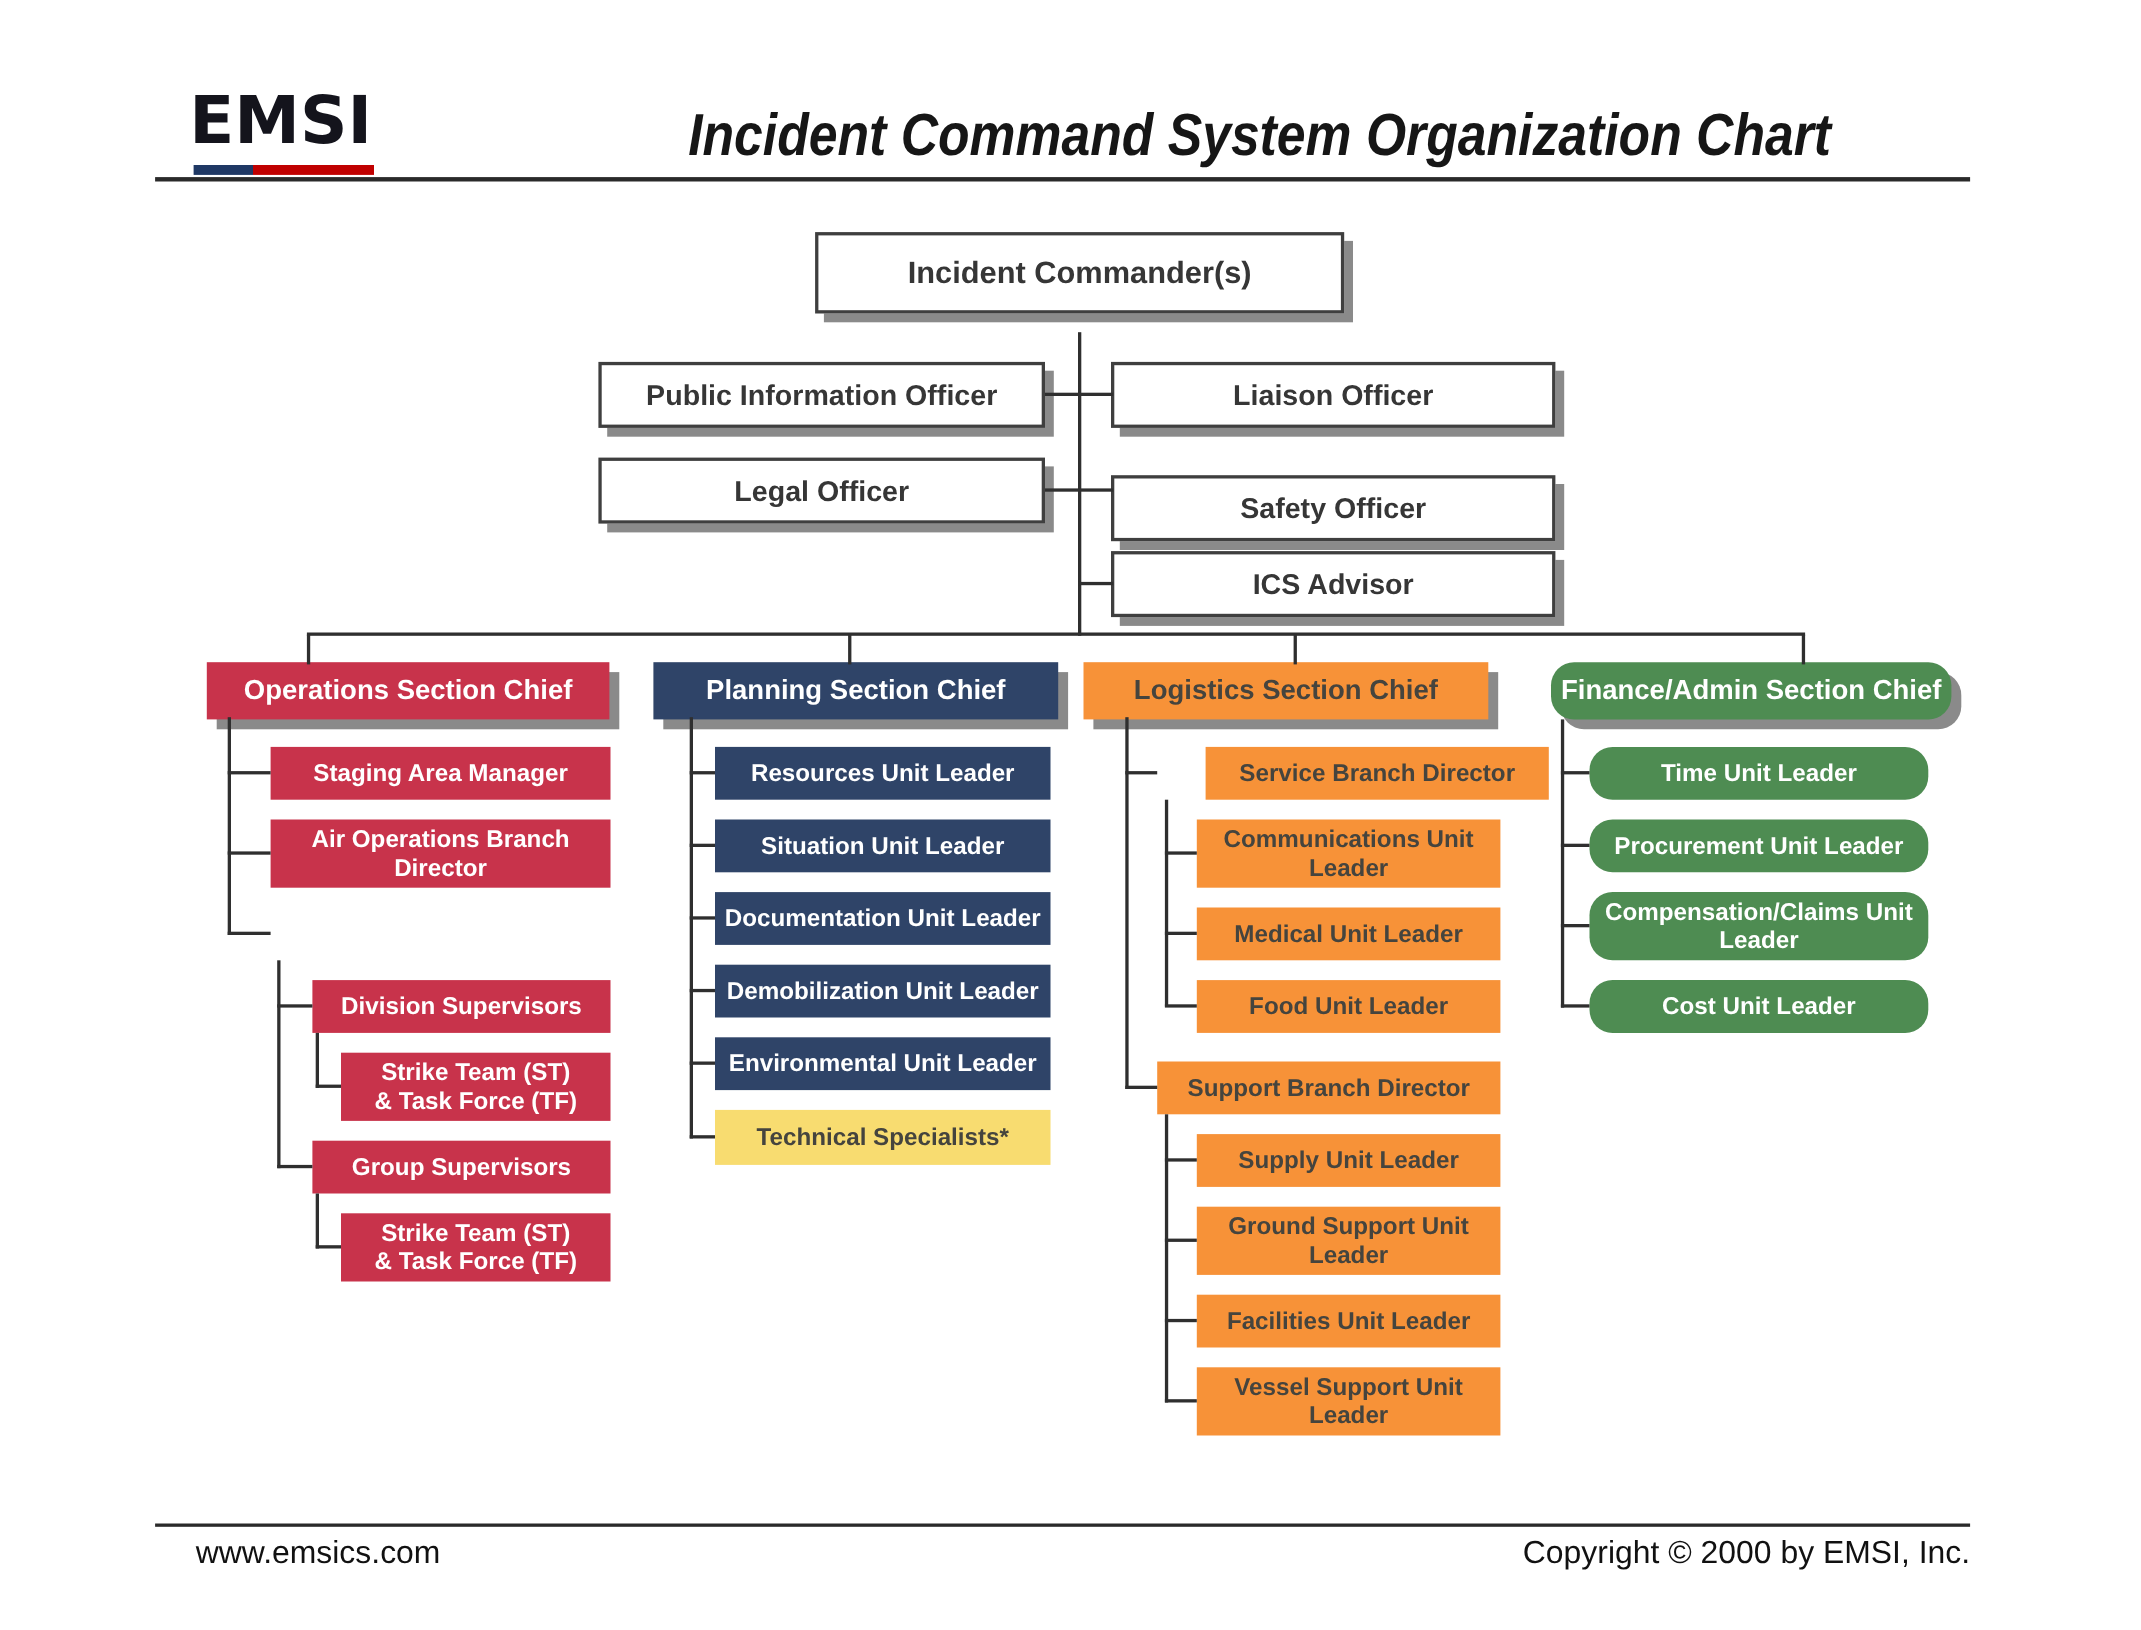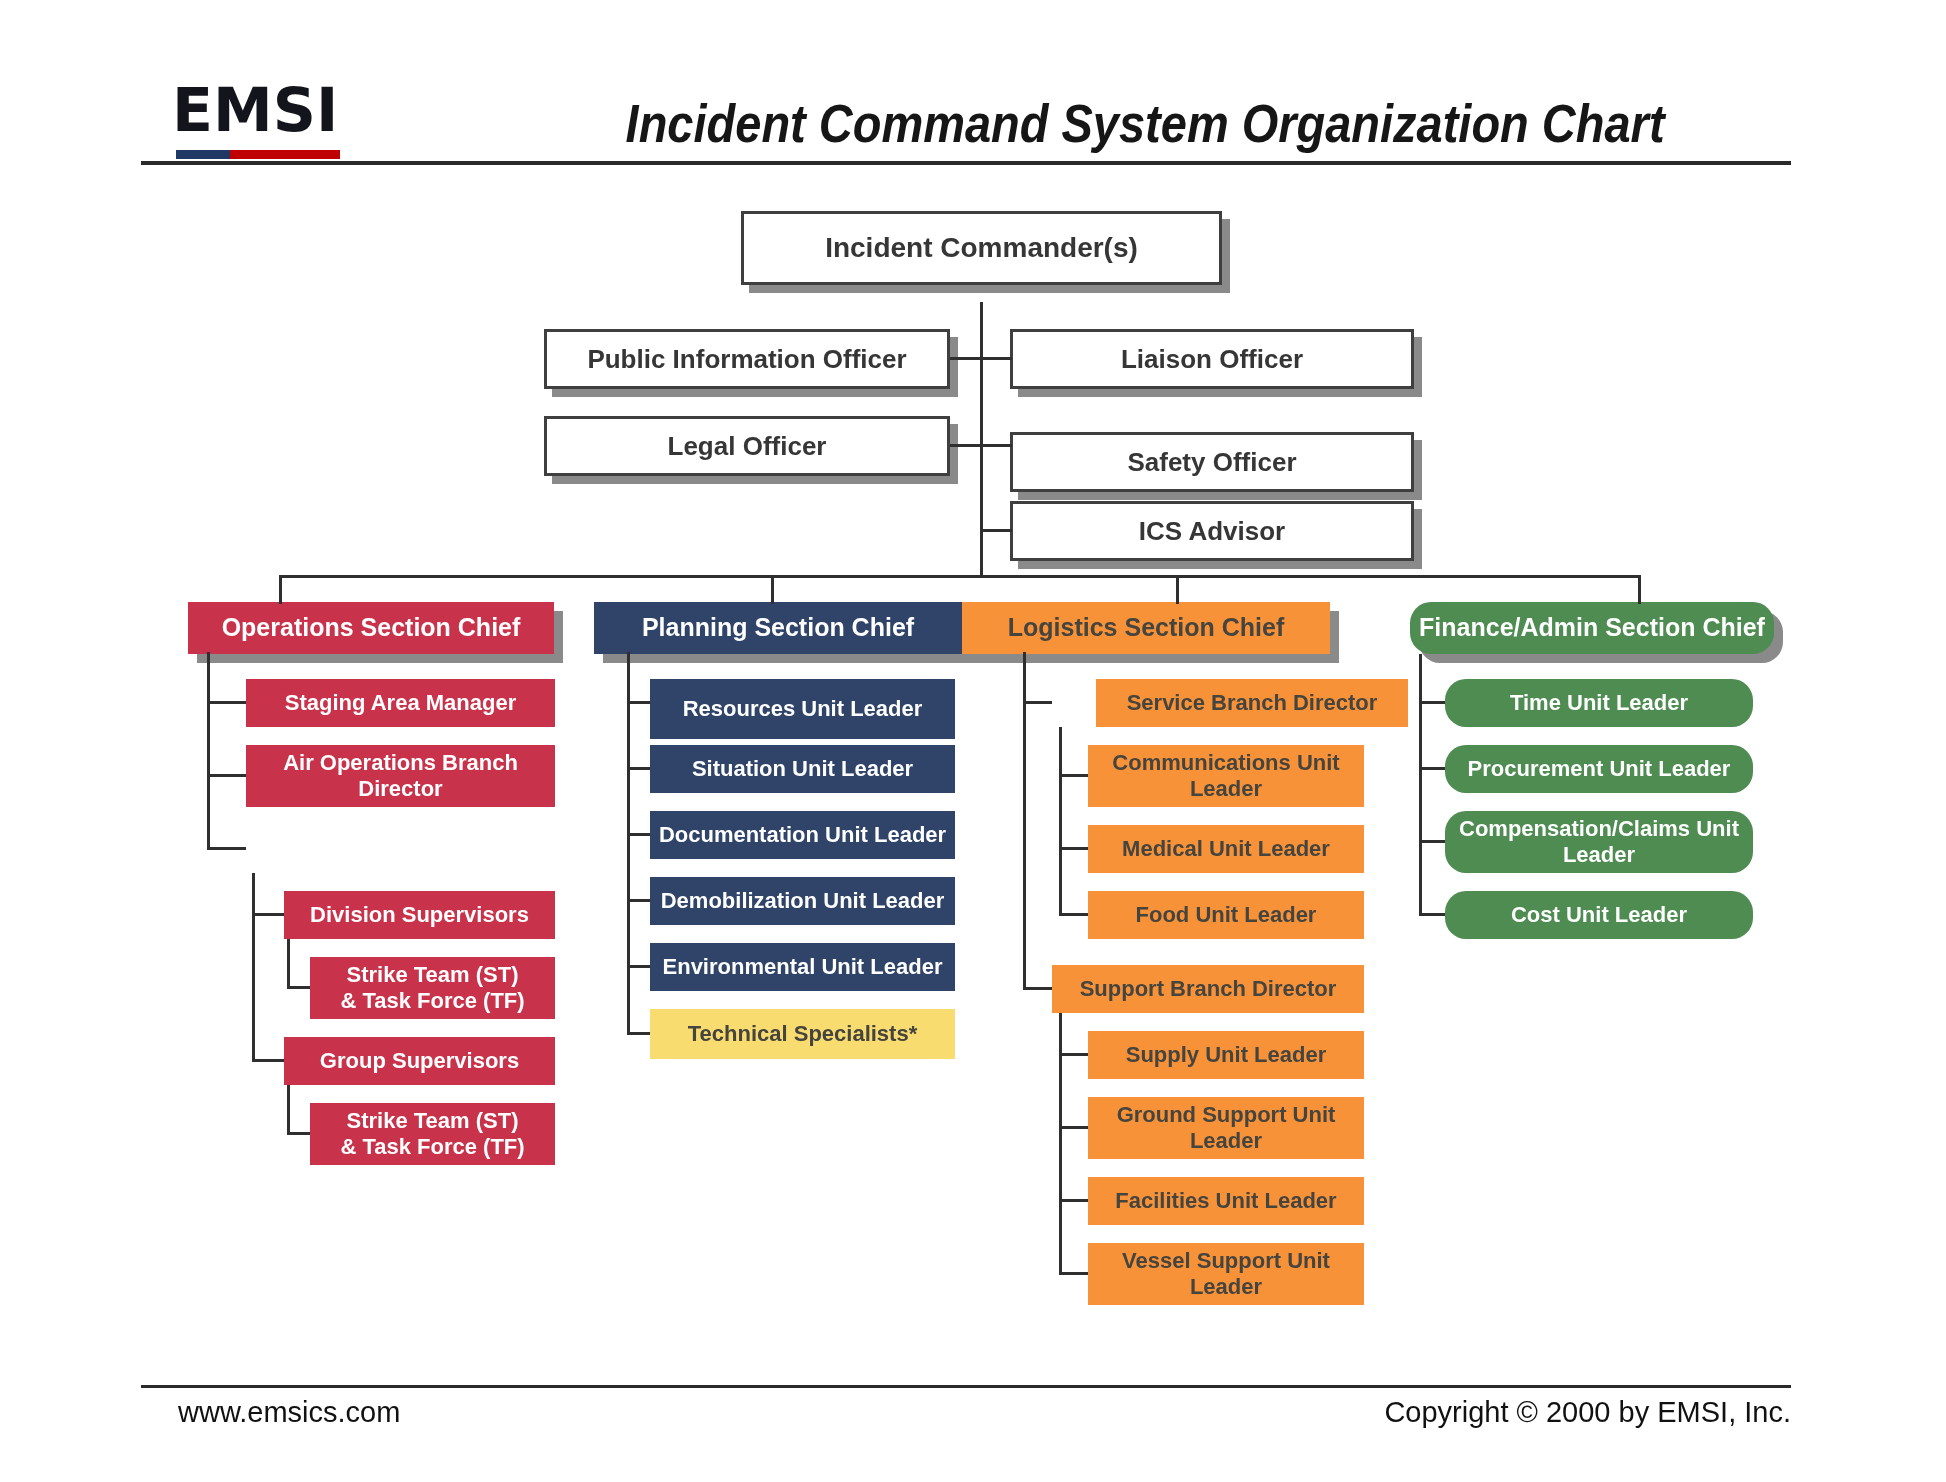--- a/index.html
+++ b/index.html
@@ -47,34 +47,34 @@
 
   <div class="box white commander" style="left:741px;top:211px;width:481px;height:74px;">Incident Commander(s)</div>
   <div class="box white" style="left:544px;top:329px;width:406px;height:60px;">Public Information Officer</div>
   <div class="box white" style="left:1010px;top:329px;width:404px;height:60px;">Liaison Officer</div>
   <div class="box white" style="left:544px;top:416px;width:406px;height:60px;">Legal Officer</div>
   <div class="box white" style="left:1010px;top:432px;width:404px;height:60px;">Safety Officer</div>
   <div class="box white" style="left:1010px;top:501px;width:404px;height:60px;">ICS Advisor</div>
 
   <div class="box chief ops-bg" style="left:188px;top:602px;width:366px;height:52px;">Operations Section Chief</div>
   <div class="box chief plan-bg" style="left:594px;top:602px;width:368px;height:52px;">Planning Section Chief</div>
-  <div class="box chief log-bg" style="left:962px;top:602px;width:368px;height:52px;">Logistics Section Chief</div>
+  <div class="box chief log-bg" style="left:985px;top:602px;width:368px;height:52px;">Logistics Section Chief</div>
   <div class="box chief fin-bg" style="left:1410px;top:602px;width:364px;height:52px;">Finance/Admin Section Chief</div>
 
   <div class="box child ops-bg" style="left:246px;top:679px;width:309px;height:48px;">Staging Area Manager</div>
   <div class="box child ops-bg" style="left:246px;top:745px;width:309px;height:62px;">Air Operations Branch
 Director</div>
   <div class="box child ops-bg" style="left:284px;top:891px;width:271px;height:48px;">Division Supervisors</div>
   <div class="box child strike ops-bg" style="left:310px;top:957px;width:245px;height:62px;">Strike Team (ST)
 &amp; Task Force (TF)</div>
   <div class="box child ops-bg" style="left:284px;top:1037px;width:271px;height:48px;">Group Supervisors</div>
   <div class="box child strike ops-bg" style="left:310px;top:1103px;width:245px;height:62px;">Strike Team (ST)
 &amp; Task Force (TF)</div>
 
-  <div class="box child plan-bg" style="left:650px;top:679px;width:305px;height:60px;">Resources Unit Leader</div>
+  <div class="box child plan-bg" style="left:650px;top:679px;width:305px;height:48px;">Resources Unit Leader</div>
   <div class="box child plan-bg" style="left:650px;top:745px;width:305px;height:48px;">Situation Unit Leader</div>
   <div class="box child plan-bg" style="left:650px;top:811px;width:305px;height:48px;">Documentation Unit Leader</div>
   <div class="box child plan-bg" style="left:650px;top:877px;width:305px;height:48px;">Demobilization Unit Leader</div>
   <div class="box child plan-bg" style="left:650px;top:943px;width:305px;height:48px;">Environmental Unit Leader</div>
   <div class="box child tech-bg" style="left:650px;top:1009px;width:305px;height:50px;">Technical Specialists*</div>
 
   <div class="box child log-bg" style="left:1096px;top:679px;width:312px;height:48px;">Service Branch Director</div>
   <div class="box child log-bg" style="left:1088px;top:745px;width:276px;height:62px;">Communications Unit
 Leader</div>
   <div class="box child log-bg" style="left:1088px;top:825px;width:276px;height:48px;">Medical Unit Leader</div>

